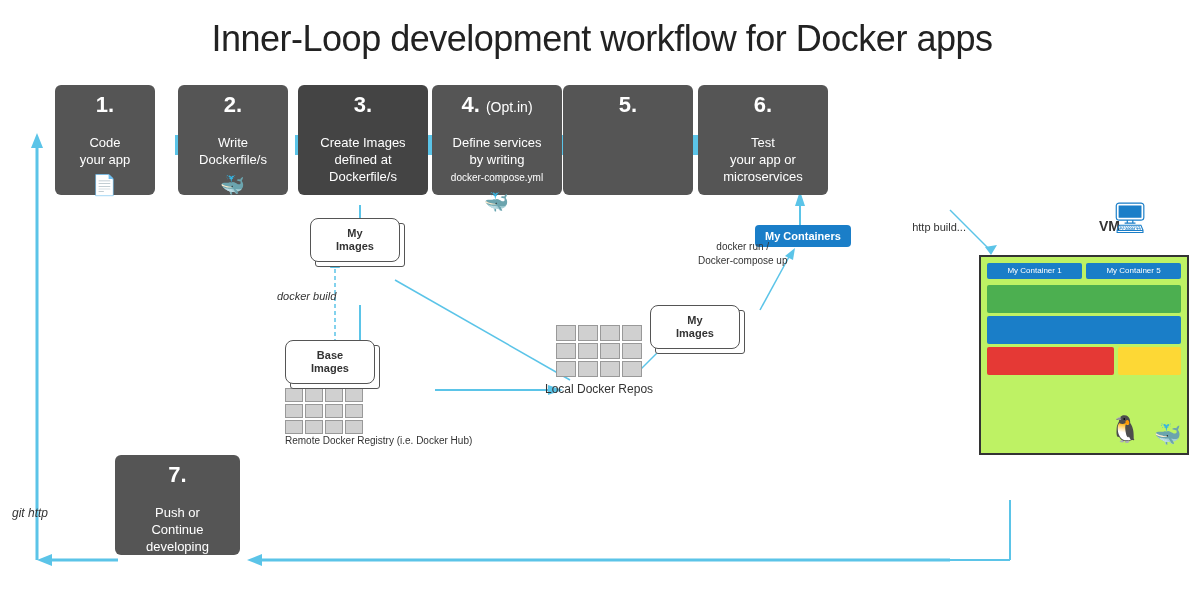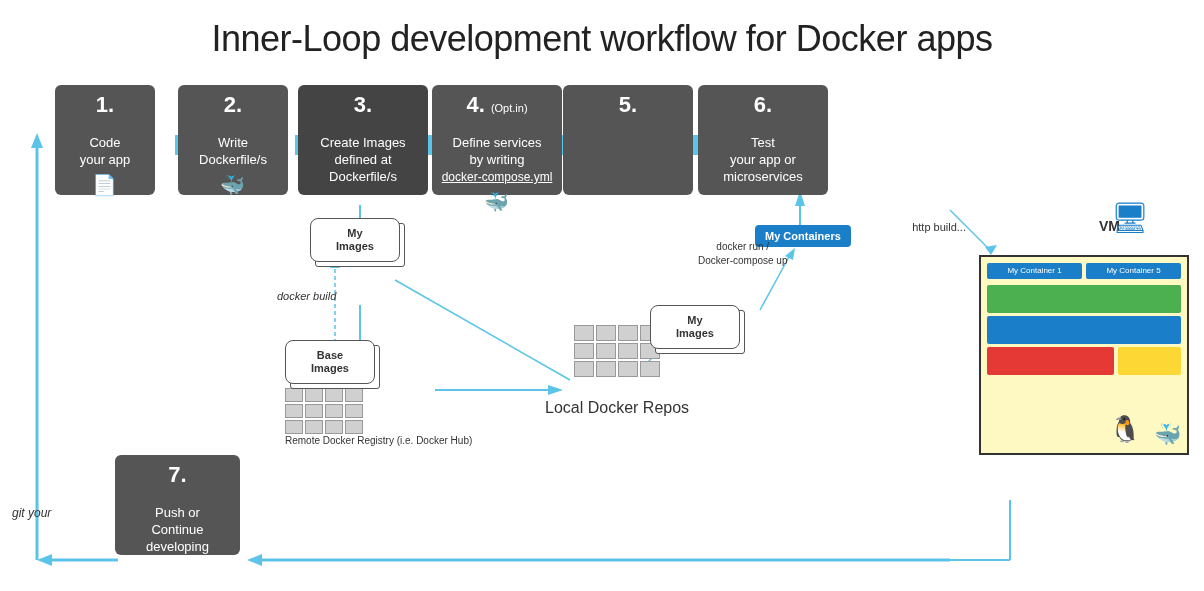--- a/index.html
+++ b/index.html
@@ -188,22 +188,22 @@
     <span class="step-label">Write<br>Dockerfile/s</span>
     <span class="step-icon">🐳</span>
   </div>
 
   <div class="step-box step3" style="position:absolute; left:298px; top:15px; background:#444;">
     <span class="step-num">3.</span>
     <span class="step-label">Create Images<br>defined at<br>Dockerfile/s</span>
   </div>
 
   <div class="step-box step4" style="position:absolute; left:432px; top:15px;">
-    <span class="step-num">4. <span style="font-size:11px; font-weight:400;">(Opt.in)</span></span>
-    <span class="step-label">Define services<br>by writing<br><span style="font-size:12px;text-decoration:underline;">docker-compose.yml</span></span>
+    <span class="step-num">4. <span style="font-size:14px; font-weight:400;">(Opt.in)</span></span>
+    <span class="step-label">Define services<br>by writing<br><span style="font-size:10px;">docker-compose.yml</span></span>
     <span class="step-icon">🐳</span>
   </div>
 
   <div class="step-box step5" style="position:absolute; left:563px; top:15px;">
     <span class="step-num">5.</span>
   </div>
 
   <div class="step-box step6" style="position:absolute; left:698px; top:15px;">
     <span class="step-num">6.</span>
     <span class="step-label">Test<br>your app or<br>microservices</span>
@@ -252,21 +252,21 @@
       <div style="background:#d0d0d0; border:1px solid #999;"></div>
       <div style="background:#d0d0d0; border:1px solid #999;"></div>
       <div style="background:#d0d0d0; border:1px solid #999;"></div>
       <div style="background:#d0d0d0; border:1px solid #999;"></div>
       <div style="background:#d0d0d0; border:1px solid #999;"></div>
       <div style="background:#d0d0d0; border:1px solid #999;"></div>
       <div style="background:#d0d0d0; border:1px solid #999;"></div>
       <div style="background:#d0d0d0; border:1px solid #999;"></div>
       <div style="background:#d0d0d0; border:1px solid #999;"></div>
     </div>
-    <div style="font-size:16px; color:#333; text-align:center; margin-top:20px; line-height:1.4;">Local
+    <div style="font-size:12px; color:#333; text-align:center; margin-top:4px; line-height:1.4;">Local
 Docker
 Repos</div>
   </div>
 
   <div style="position:absolute; left:650px; top:235px;">
     <div class="stacked-box large-stacked">
       <div class="box-back"></div>
       <div class="box-front">My<br>Images</div>
     </div>
   </div>
@@ -275,21 +275,21 @@
 Containers</div>
 
   <div style="position:absolute; left:698px; top:170px; font-size:10px; color:#333; text-align:center; line-height:1.4;">docker run /<br>Docker-compose up</div>
 
   <div style="position:absolute; right:238px; top:150px; font-size:11px; color:#333; text-align:center; line-height:1.4;">http
 build...</div>
 
   <div style="position:absolute; right:84px; top:148px; font-size:14px; font-weight:600; color:#333;">VM</div>
   <div style="position:absolute; right:55px; top:130px; font-size:30px; color:#1a7ec8;">🖥</div>
 
-  <div style="position:absolute; right:15px; top:185px; width:210px; height:200px; border:2px solid #333; background:#fef9c3;">
+  <div style="position:absolute; right:15px; top:185px; width:210px; height:200px; border:2px solid #333; background:#bef264;">
 
     <div style="display:flex; gap:4px; padding:6px 6px 3px 6px;">
       <div style="background:#1a7ec8; color:#fff; font-size:8px; padding:3px 5px; border-radius:2px; flex:1; text-align:center; line-height:1.3;">My
 Container 1</div>
       <div style="background:#1a7ec8; color:#fff; font-size:8px; padding:3px 5px; border-radius:2px; flex:1; text-align:center; line-height:1.3;">My
 Container 5</div>
     </div>
 
     <div style="background:#4caf50; height:28px; margin:3px 6px; border-radius:2px;"></div>
     <div style="background:#1a7ec8; height:28px; margin:3px 6px; border-radius:2px;"></div>
@@ -301,15 +301,15 @@
     <div style="position:absolute; bottom:8px; right:45px; font-size:26px;">🐧</div>
 
     <div style="position:absolute; bottom:5px; right:5px; font-size:22px; color:#1a7ec8;">🐳</div>
   </div>
 
   <div class="step-box" style="position:absolute; left:115px; bottom:35px; width:125px; height:100px; background:#555;">
     <span class="step-num">7.</span>
     <span class="step-label">Push or<br>Continue<br>developing</span>
   </div>
 
-  <div style="position:absolute; left:12px; bottom:70px; font-size:12px; color:#333; font-style:italic;">git your</div>
+  <div style="position:absolute; left:12px; bottom:70px; font-size:12px; color:#333; font-style:italic;">git http</div>
 
 </div>
 
 </body></html>

